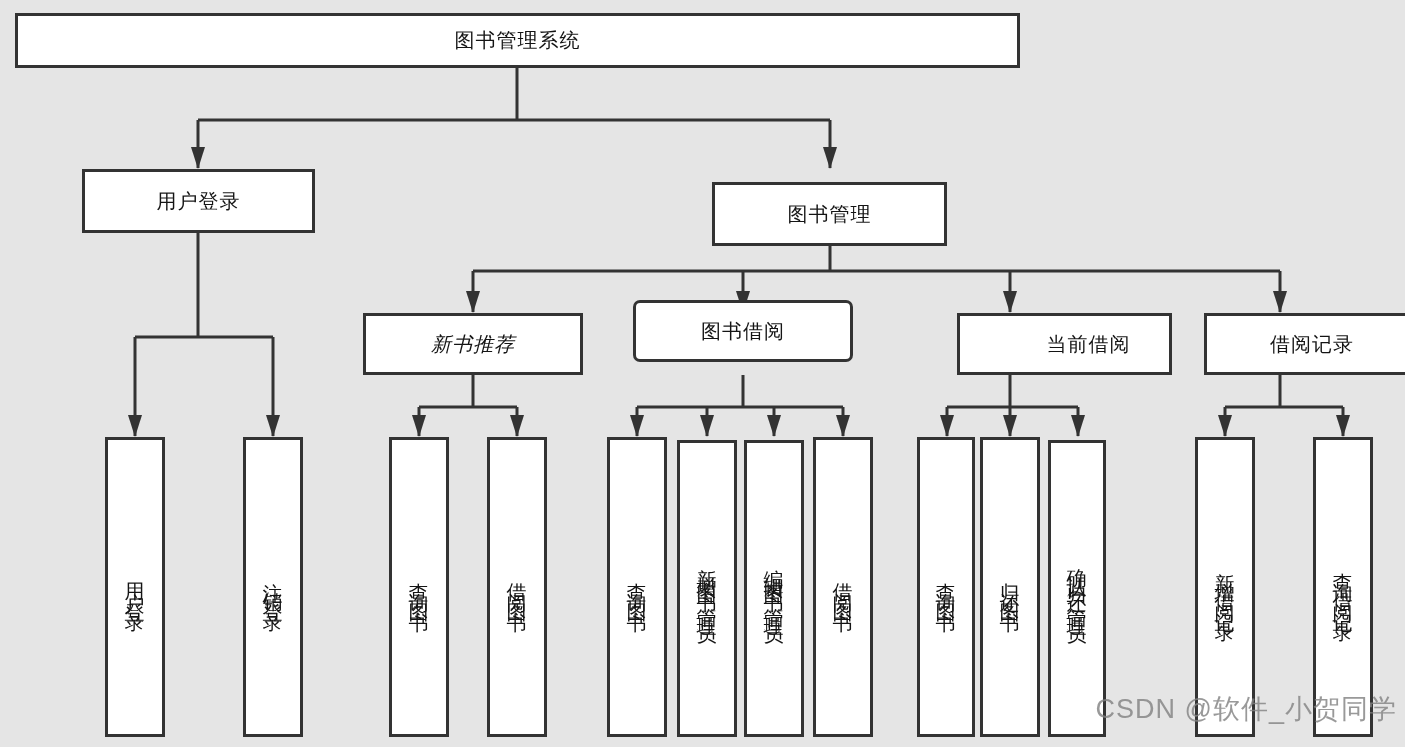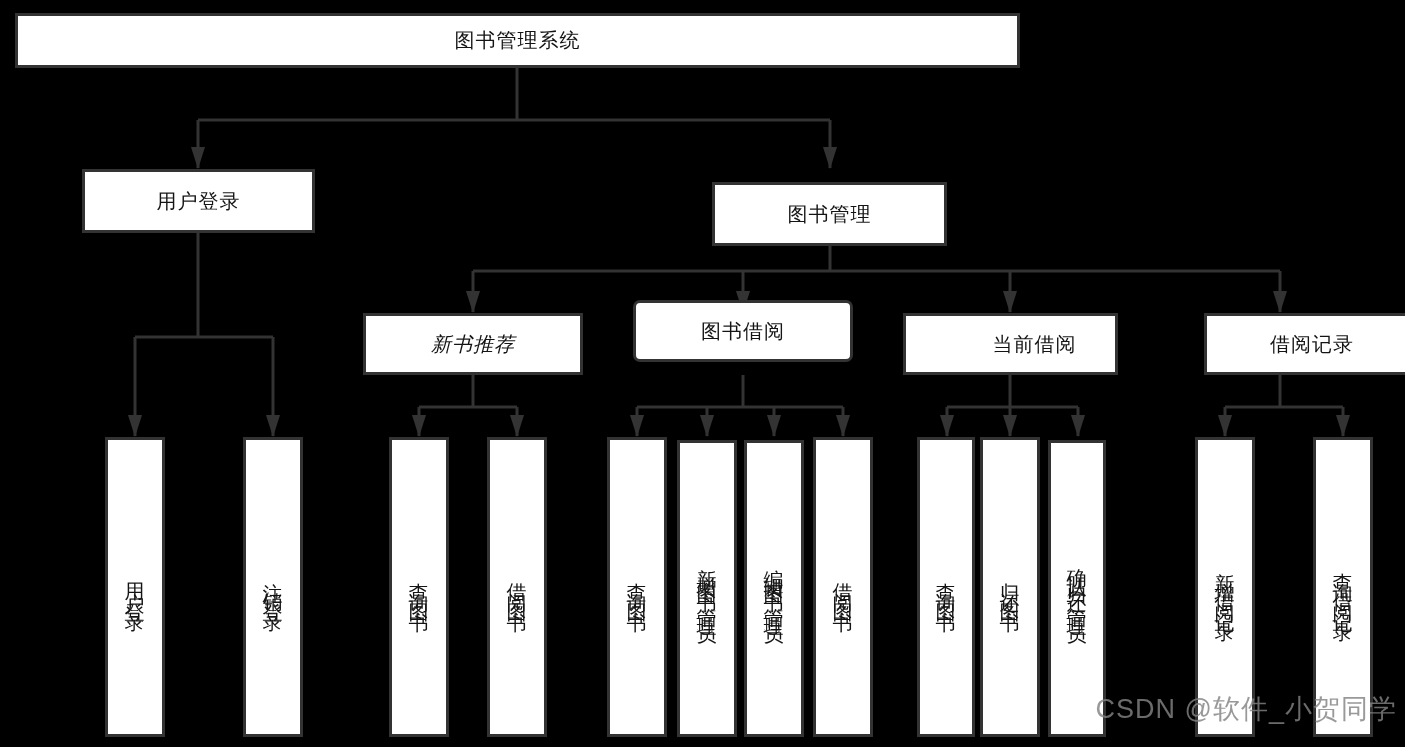--- a/index.html
+++ b/index.html
@@ -1,20 +1,20 @@
 <!DOCTYPE html>
 <html><head>
 <meta charset="utf-8">
 <style>
   html, body { margin: 0; padding: 0; background: #ffffff; }
   .stage {
     position: relative;
     width: 1405px;
     height: 747px;
-    background: #000000;
+    background: #e5e5e5;
     font-family: "Liberation Sans", "DejaVu Sans", sans-serif;
     overflow: hidden;
   }
   .wires {
     position: absolute;
     left: 0; top: 0;
     width: 1405px; height: 747px;
     pointer-events: none;
   }
   .box {
@@ -106,21 +106,21 @@
     </g>
   </svg>
 
   <div class="box" style="left:15px; top:13px; width:1005px; height:55px;">图书管理系统</div>
 
   <div class="box" style="left:82px; top:169px; width:233px; height:64px;">用户登录</div>
   <div class="box" style="left:712px; top:169px; width:235px; height:64px;margin-top:13px;">图书管理</div>
 
   <div class="box" style="left:363px; top:313px; width:220px; height:62px;font-style:italic;">新书推荐</div>
   <div class="box" style="left:633px; top:300px; width:220px; height:62px;border-radius:7px;">图书借阅</div>
-  <div class="box" style="left:903px; top:313px; width:215px; height:62px;padding-left:48px;">当前借阅</div>
+  <div class="box" style="left:957px; top:313px; width:215px; height:62px;padding-left:48px;">当前借阅</div>
   <div class="box" style="left:1204px; top:313px; width:216px; height:62px;">借阅记录</div>
 
   <div class="vbox" style="left:105px; top:437px; width:60px; height:300px;">用户登录</div>
   <div class="vbox" style="left:243px; top:437px; width:60px; height:300px;">注销登录</div>
 
   <div class="vbox" style="left:389px; top:437px; width:60px; height:300px;">查询图书</div>
   <div class="vbox" style="left:487px; top:437px; width:60px; height:300px;">借阅图书</div>
 
   <div class="vbox" style="left:607px; top:437px; width:60px; height:300px;">查询图书</div>
   <div class="vbox" style="left:677px; top:440px; width:60px; height:297px; letter-spacing:8px;">新增图书（管理员）</div>

